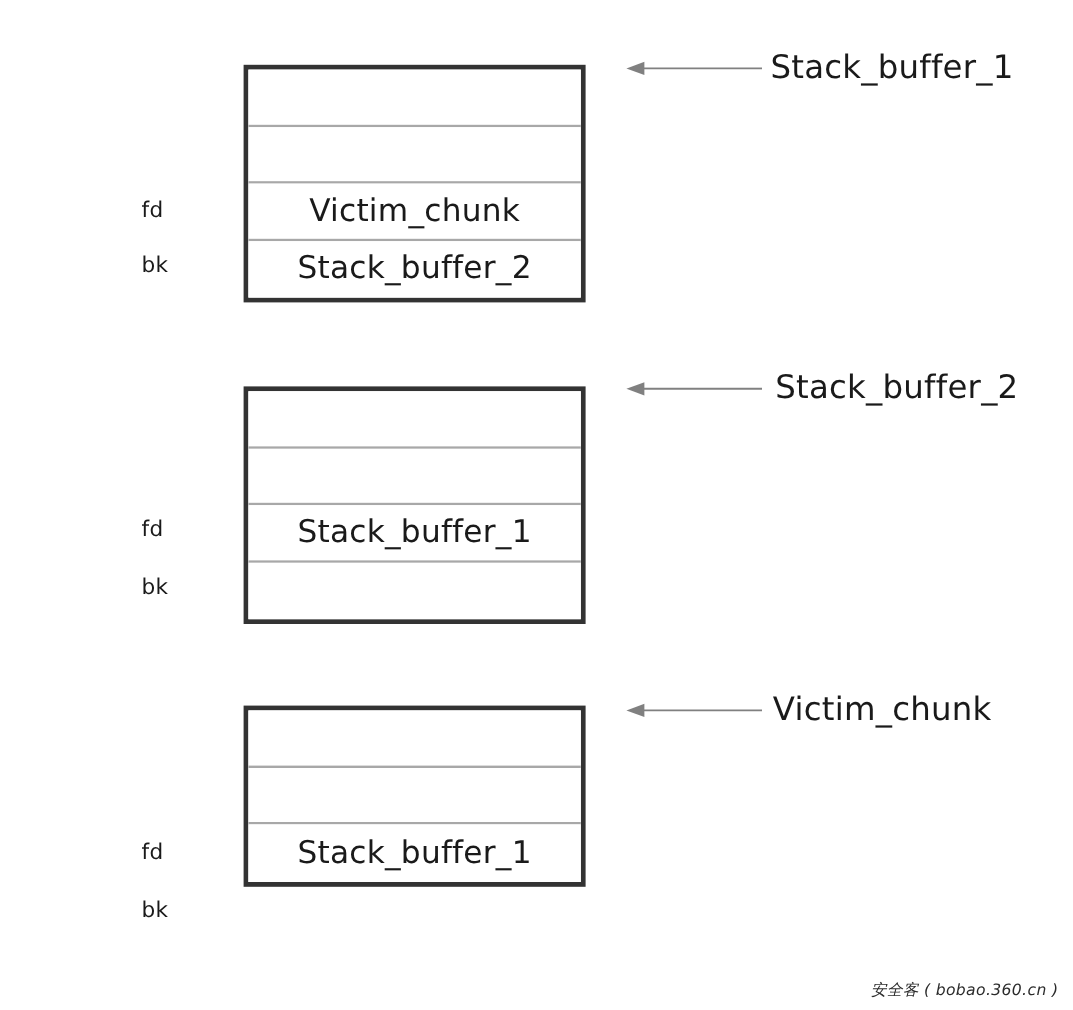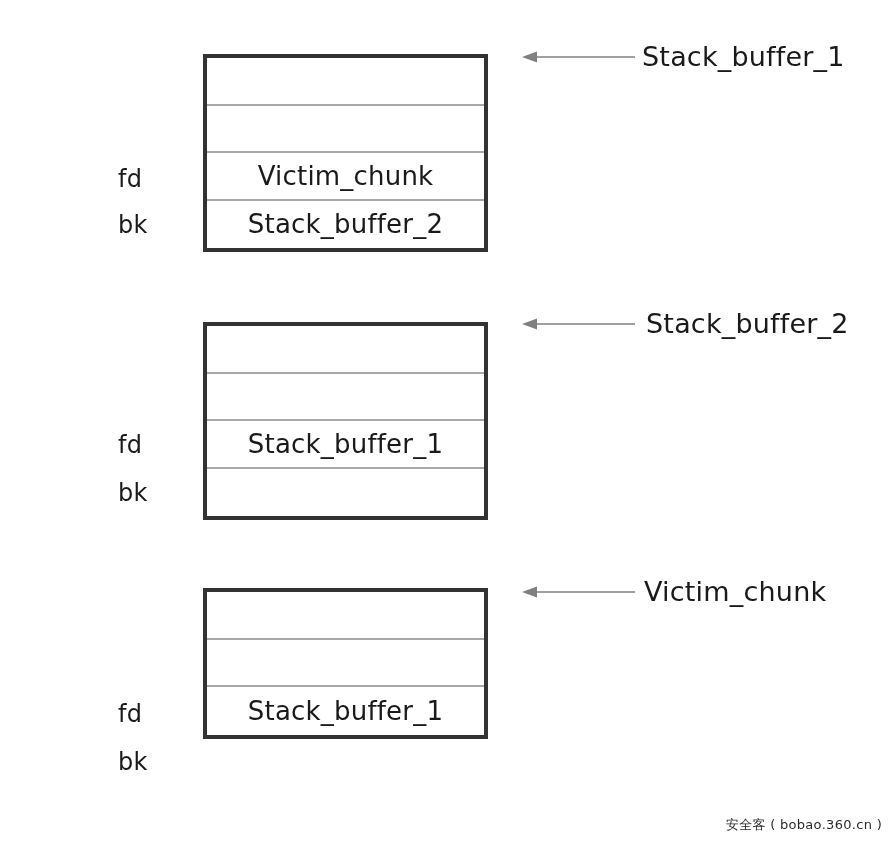--- a/index.html
+++ b/index.html
@@ -31,21 +31,21 @@
 
   .side-labels {
     position: absolute;
     left: 118px;
     top: 0;
     width: 70px;
   }
   .side-label {
     position: absolute;
     left: 0;
-    font-size: 24px;
+    font-size: 18px;
     line-height: 1;
     color: #1a1a1a;
     letter-spacing: 0.2px;
     white-space: nowrap;
   }
 
   .chunk-box {
     position: absolute;
     left: 203px;
     top: 0;
@@ -97,20 +97,21 @@
   
   #watermark {
     position: absolute;
     right: 12px;
     bottom: 8px;
     font-size: 13px;
     color: #2b2b2b;
     font-family: "DejaVu Sans", "Liberation Sans", sans-serif;
     white-space: nowrap;
     letter-spacing: 0.3px;
+    font-style: italic;
   }
 </style>
 </head>
 <body>
 
 <div id="canvas">
 
   <div class="chunk-group" style="top:0px;">
 
     <div class="side-labels">

